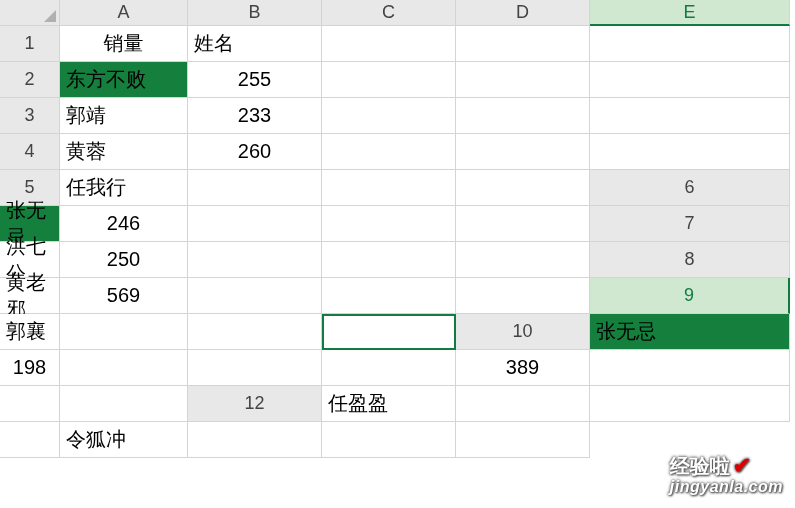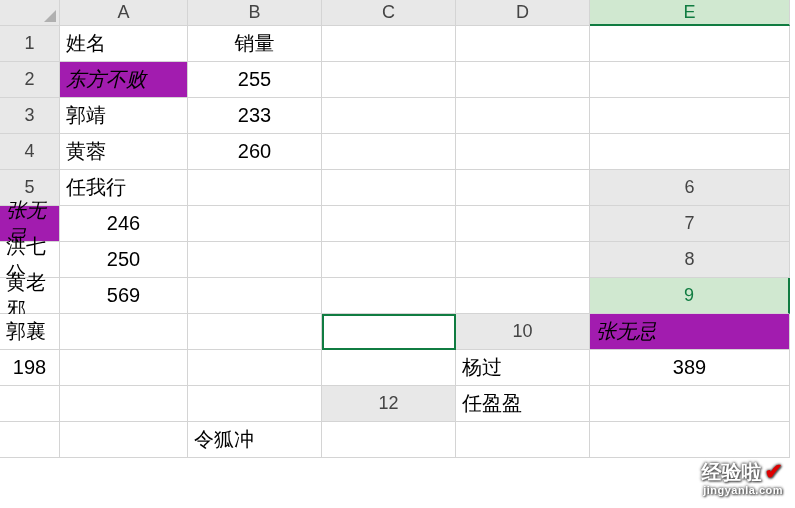--- a/index.html
+++ b/index.html
@@ -75,67 +75,67 @@
       color: #000;
     }
     .data-B {
       justify-content: center;
       color: #000;
     }
     .data-empty {
       background: #ffffff;
     }
     .highlighted {
-      background: #a21caf;
-      font-style: italic;
+      background: #15803d;
     }
     .active-cell {
       border: 2px solid #107c41;
       position: relative;
       z-index: 2;
     }
     .watermark {
       position: absolute;
       right: 12px;
       bottom: 12px;
       font-family: Arial, sans-serif;
       font-weight: bold;
       color: #fff;
       text-shadow: 0 0 3px #555, 0 0 3px #555, 1px 1px 2px #555;
       font-size: 18px;
       line-height: 1.1;
-      text-align: right;
+      text-align: left;
       z-index: 10;
     }
     .watermark .top {
       font-size: 20px;
     }
     .watermark .check {
       color: #d00;
       font-size: 22px;
       margin-left: 3px;
     }
     .watermark .bottom {
-      font-size: 11px;
+      font-size: 16px;
       letter-spacing: 0.5px;
+      font-style: italic;
     }
   </style>
 </head>
 <body>
 
 <div class="spreadsheet" id="grid">
     <div class="cell corner"></div>
     <div class="cell col-header">A</div>
     <div class="cell col-header">B</div>
     <div class="cell col-header">C</div>
     <div class="cell col-header">D</div>
     <div class="cell col-header active">E</div>
     <div class="cell row-header">1</div>
+    <div class="cell data-B">销量</div>
     <div class="cell data-A">姓名</div>
-    <div class="cell data-B">销量</div>
     <div class="cell data-empty"></div>
     <div class="cell data-empty"></div>
     <div class="cell data-empty"></div>
     <div class="cell row-header">2</div>
     <div class="cell data-A highlighted">东方不败</div>
     <div class="cell data-B">255</div>
     <div class="cell data-empty"></div>
     <div class="cell data-empty"></div>
     <div class="cell data-empty"></div>
     <div class="cell row-header">3</div>
@@ -177,21 +177,20 @@
     <div class="cell data-A">郭襄</div>
     <div class="cell data-empty"></div>
     <div class="cell data-empty"></div>
     <div class="cell data-empty active-cell"></div>
     <div class="cell row-header">10</div>
     <div class="cell data-A highlighted">张无忌</div>
     <div class="cell data-B">198</div>
     <div class="cell data-empty"></div>
     <div class="cell data-empty"></div>
     <div class="cell data-empty"></div>
-    <div class="cell data-A">杨过</div>
     <div class="cell data-B">389</div>
     <div class="cell data-empty"></div>
     <div class="cell data-empty"></div>
     <div class="cell data-empty"></div>
     <div class="cell row-header">12</div>
     <div class="cell data-A">任盈盈</div>
     <div class="cell data-empty"></div>
     <div class="cell data-empty"></div>
     <div class="cell data-empty"></div>
     <div class="cell data-A">令狐冲</div>

